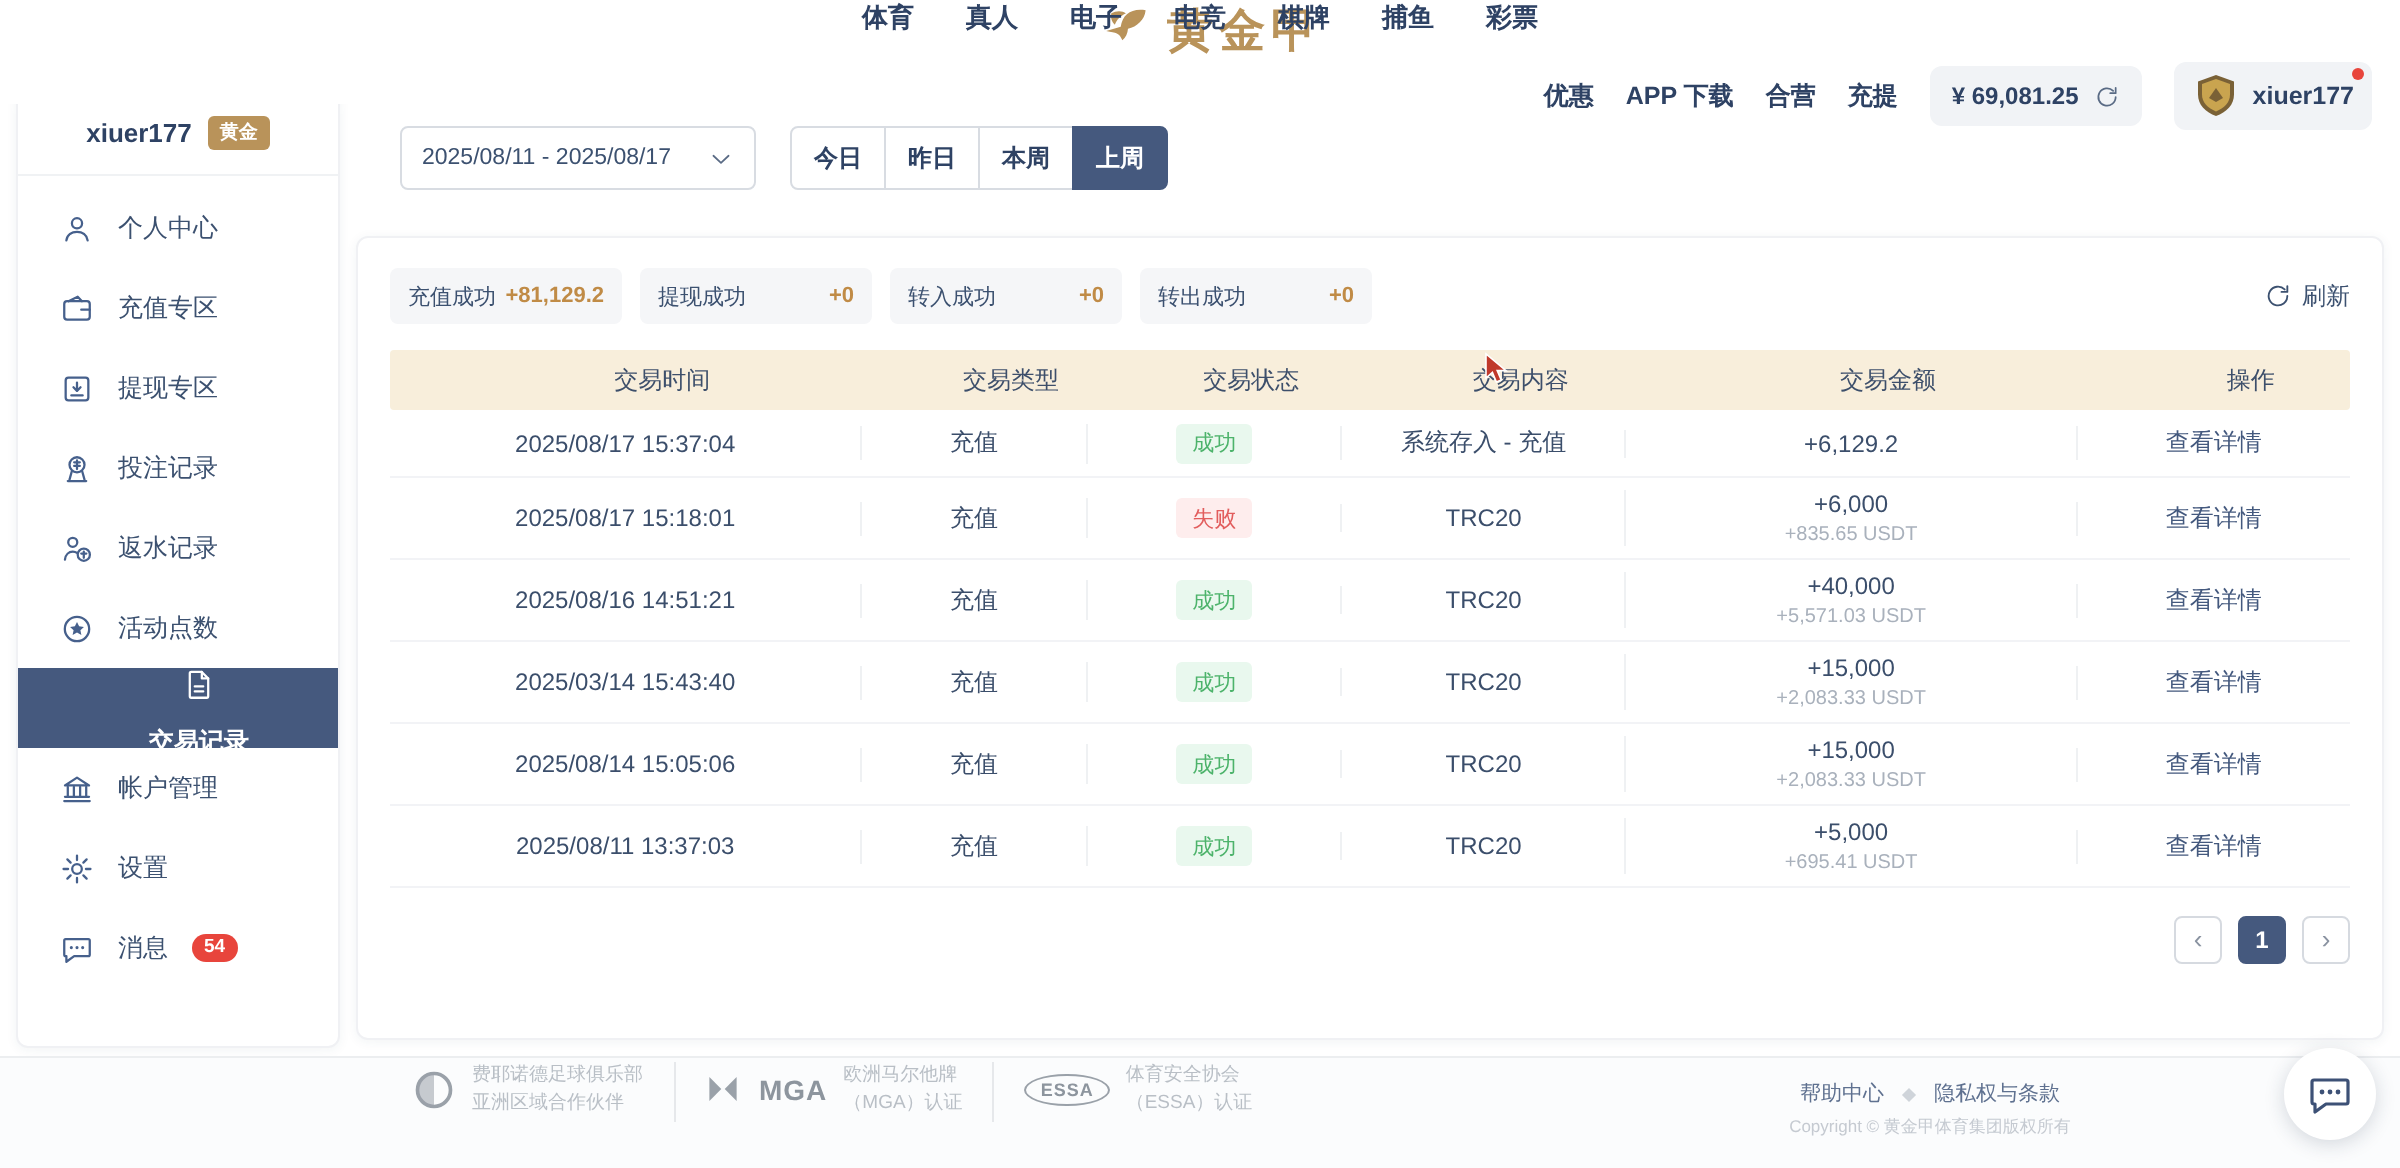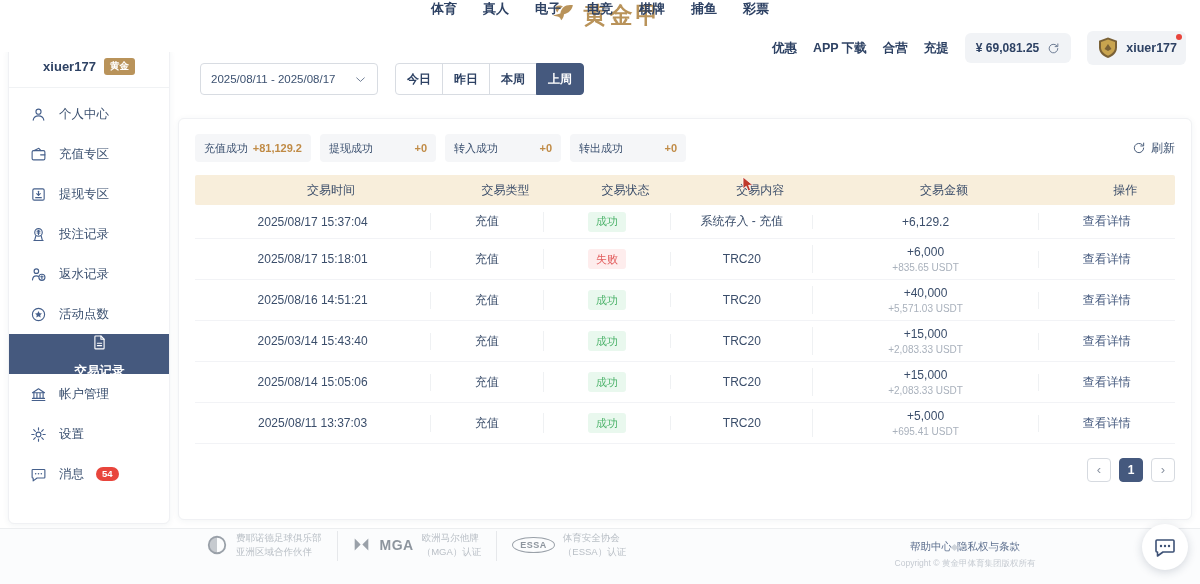--- a/index.html
+++ b/index.html
@@ -82,21 +82,21 @@
 
   
   .footer { position:absolute; left:0; right:0; bottom:0; height:56px; background:#fbfcfd; border-top:1px solid #eceef0; }
   .partners { position:absolute; left:206px; top:2px; display:flex; align-items:flex-start; gap:15px; }
   .partner { display:flex; align-items:center; gap:8px; }
   .partner-lines { font-size:9.5px; color:#b9bfc6; line-height:1.45; white-space:nowrap; }
   .p-sep { width:1px; height:30px; background:#e6e8eb; }
   .mga-word { font-size:14px; font-weight:bold; color:#8d959e; letter-spacing:.5px; margin-left:2px; }
   .essa-logo { border:1.5px solid #9aa1a9; border-radius:50%; padding:2px 7px; font-weight:bold; color:#8d959e; font-size:9px; letter-spacing:.5px; }
   .footer-right { position:absolute; left:855px; top:11px; width:220px; text-align:center; }
-  .footer-links { display:flex; align-items:center; justify-content:center; }
+  .footer-links { display:flex; align-items:center; justify-content:center; gap:10px; }
   .footer-link { font-size:10.5px; color:#5f7190; cursor:pointer; white-space:nowrap; }
   .flink-sep { width:5px; height:5px; background:#cfd4da; transform:rotate(45deg); }
   .copyright { font-size:8.5px; color:#c5cad1; margin-top:4px; white-space:nowrap; }
   .chat-fab { position:absolute; right:12px; bottom:14px; width:46px; height:46px; border-radius:50%; background:#fff; box-shadow:0 2px 10px rgba(30,45,70,.18); display:flex; align-items:center; justify-content:center; cursor:pointer; color:#3d5176; }
 
   .cursor { position:absolute; left:742px; top:176px; z-index:50; pointer-events:none; }
 </style>
 </head>
 <body>
 

